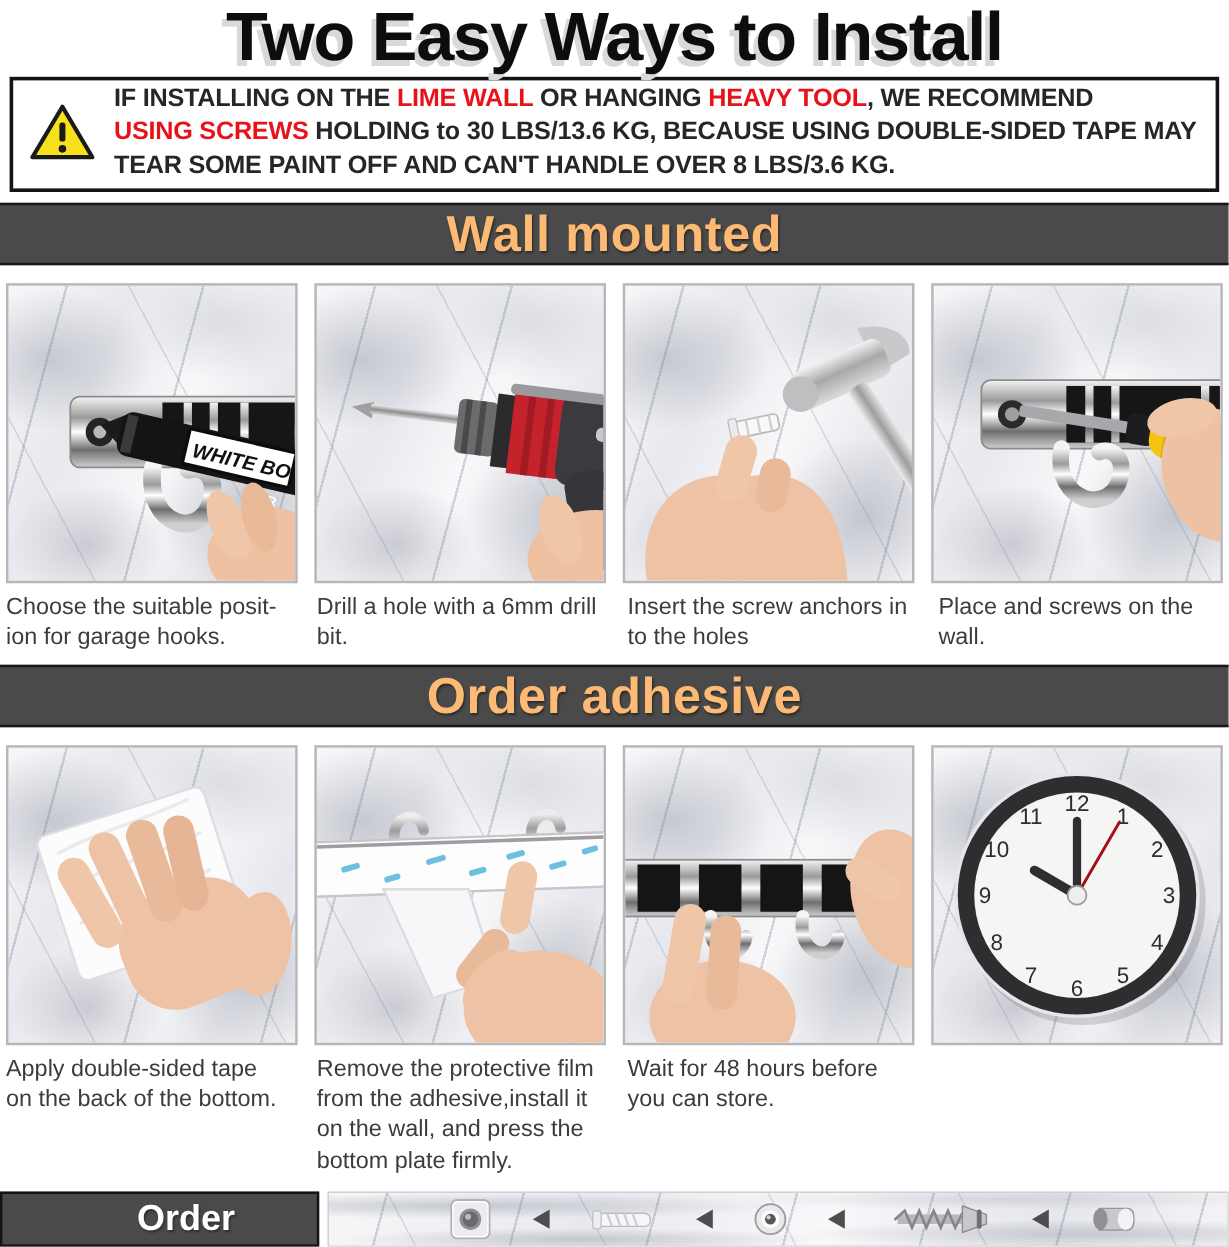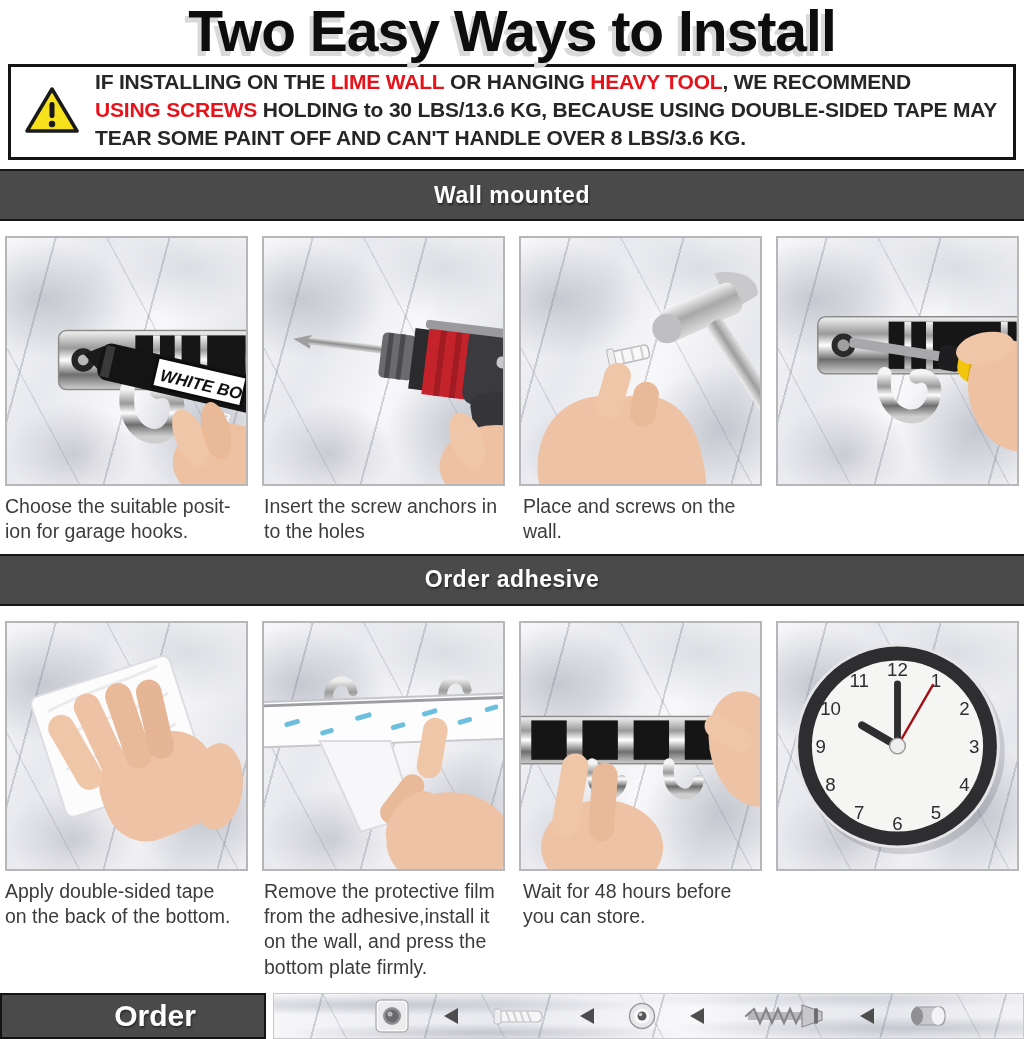--- a/index.html
+++ b/index.html
@@ -24,21 +24,21 @@
   }
   .warning-text .red { color:#e8121a; font-weight:800; }
 
   
   .section-bar {
     margin-top:9px; height:52px; background:#4a4a4a;
     border-top:2px solid #181818; border-bottom:2px solid #181818;
     display:flex; align-items:center; justify-content:center;
   }
   .section-bar span {
-    color:#ffffff; font-size:23px; font-weight:bold; letter-spacing:0.5px;
+    color:#fdba74; font-size:42px; font-weight:bold; letter-spacing:0.5px;
     text-shadow:1px 2px 2px rgba(0,0,0,.45);
   }
 
   
   .photo-row { margin:15px 5px 0 5px; display:grid; grid-template-columns:repeat(4,1fr); gap:14px; }
   .photo { height:250px; border:2px solid #b7b7ba; position:relative; overflow:hidden; }
   .photo svg.scene { position:absolute; inset:0; width:100%; height:100%; }
 
   .marble {
     background-color:#eff0f3;
@@ -230,20 +230,22 @@
           <ellipse cx="238" cy="160" rx="44" ry="58" fill="#edc1a2" transform="rotate(-18 238 160)"></ellipse>
           <ellipse cx="210" cy="112" rx="30" ry="16" fill="#f0c6a8" transform="rotate(-12 210 112)"></ellipse>
         </g>
       </svg>
     </figure>
   </div>
 
   <div class="caption-row">
     <p class="caption">Choose the suitable posit-
 ion for garage hooks.</p>
+    <p class="caption">Drill a hole with a 6mm drill
+bit.</p>
     <p class="caption">Insert the screw anchors in
 to the holes</p>
     <p class="caption">Place and screws on the
 wall.</p>
   </div>
 
   <div class="section-bar">
     <span>Order adhesive</span>
   </div>
 

